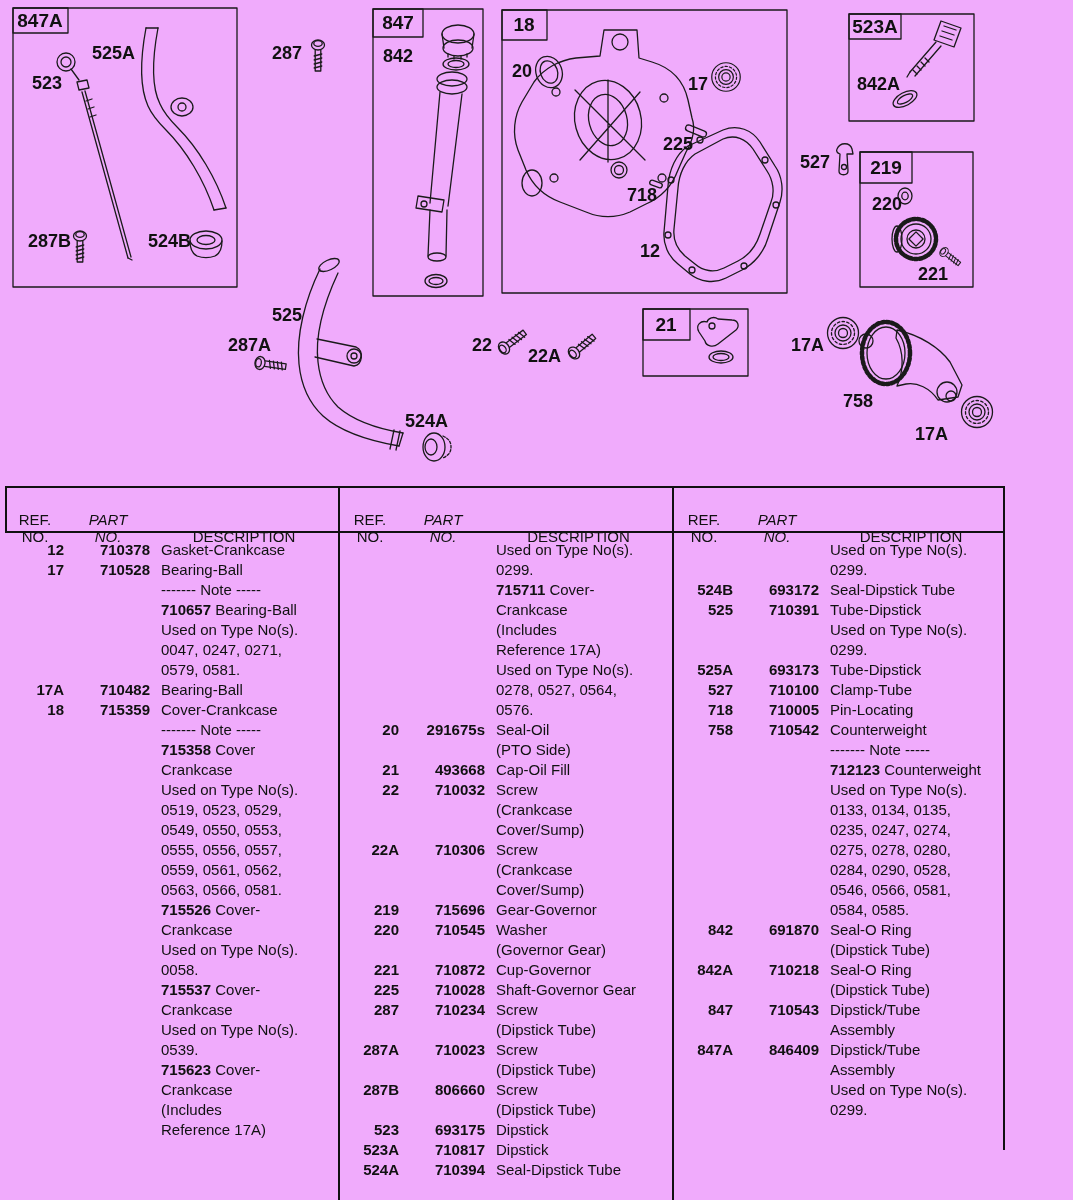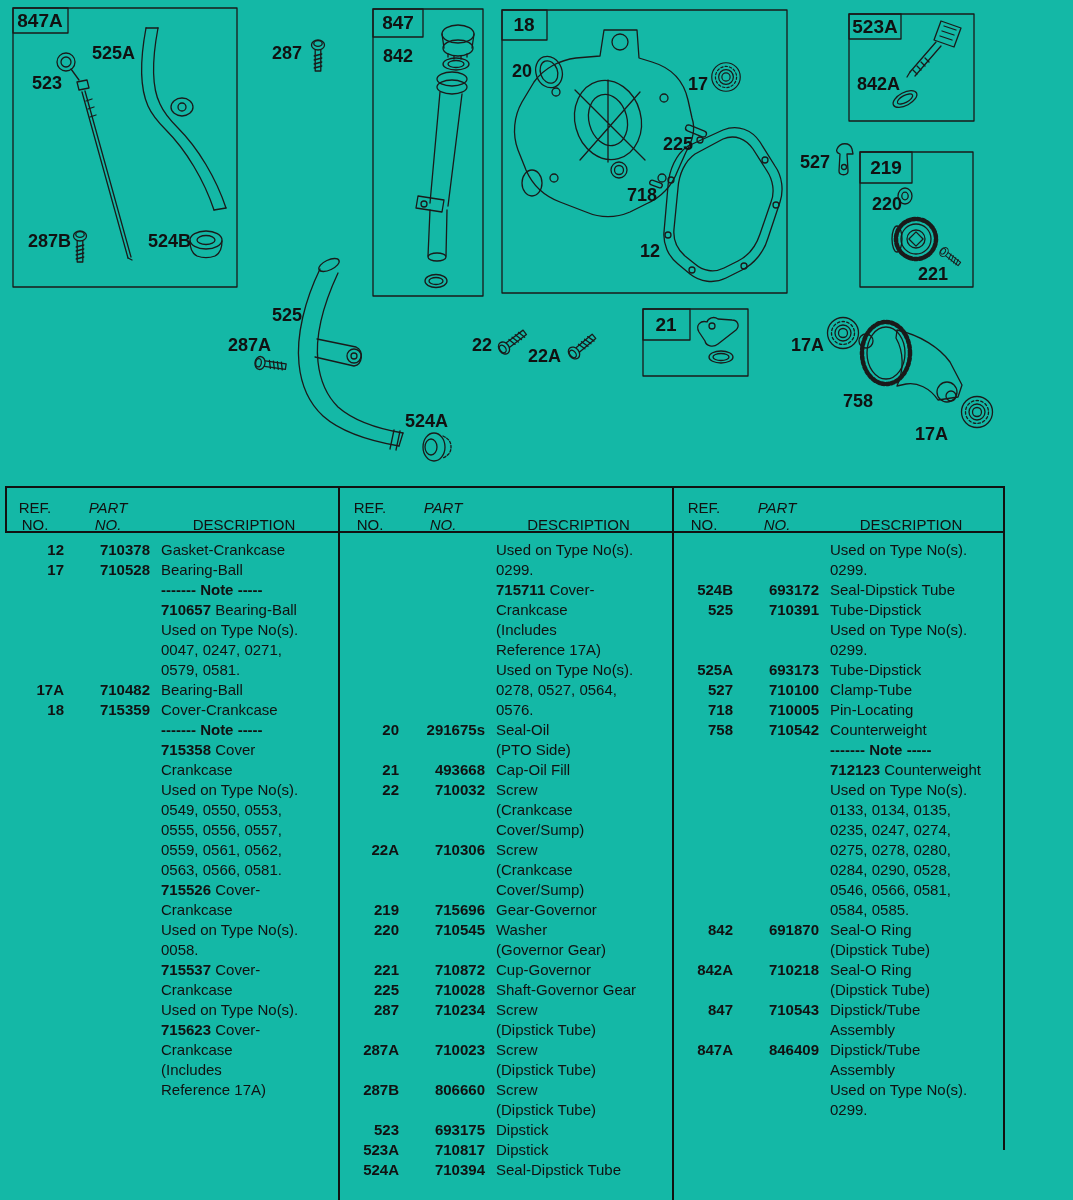--- a/index.html
+++ b/index.html
@@ -1,47 +1,47 @@
 <!DOCTYPE html>
 <html><head>
 <meta charset="utf-8">
 <style>
   html,body{margin:0;padding:0;background:#fff;}
-  .page{position:relative;width:1073px;height:1200px;background:#14b8a6;overflow:hidden;
+  .page{position:relative;width:1073px;height:1200px;background:#f0abfc;overflow:hidden;
         font-family:"Liberation Sans",sans-serif;color:#111;}
   svg text{font-family:"Liberation Sans",sans-serif;fill:#111;}
   .callout{font-size:18px;font-weight:700;}
   .boxlabel{font-size:19px;font-weight:700;text-anchor:middle;}
   .ln{stroke:#1a1a1a;stroke-width:1.3;fill:none;stroke-linecap:round;stroke-linejoin:round;}
 
   .parts-table{position:absolute;top:486px;left:0;width:1073px;height:714px;font-size:15px;}
   .bline{position:absolute;background:#111;}
   .tl-top{left:5px;top:0;width:1000px;height:2px;}
   .tl-head{left:5px;top:45px;width:1000px;height:2px;}
   .tl-leftstub{left:5px;top:0;width:2px;height:47px;}
   .tl-v1{left:338px;top:0;width:2px;height:714px;}
   .tl-v2{left:672px;top:0;width:2px;height:714px;}
   .tl-right{left:1003px;top:0;width:2px;height:664px;}
 
   .tcol{position:absolute;top:0;height:714px;}
   .tcol0{left:6px;width:330px;}
   .tcol1{left:341px;width:329px;}
   .tcol2{left:675px;width:326px;}
-  .thead{position:absolute;top:13px;left:0;right:0;display:flex;line-height:17px;font-size:15px;}
+  .thead{position:absolute;top:25px;left:0;right:0;display:flex;line-height:17px;font-size:15px;}
   .th{text-align:center;}
   .th-ref{width:58px;}
   .th-part{width:88px;font-style:italic;}
   .th-desc{flex:1;padding-top:17px;}
   .tbody{position:absolute;top:54px;left:0;right:0;}
   .trow{display:flex;height:20px;line-height:20px;white-space:nowrap;}
   .c-ref{width:58px;text-align:right;font-weight:700;}
   .c-part{width:86px;text-align:right;font-weight:700;}
   .c-desc{flex:1;padding-left:11px;}
   .c-desc b{font-weight:700;}
-  .note{font-weight:700;}
+  .note{font-weight:400;}
 </style>
 </head>
 <body>
 
 <div class="page">
 
   
   <svg width="1073" height="486" viewBox="0 0 1073 486">
     <defs>
       <g id="screw" class="ln">
@@ -359,20 +359,25 @@
             <span class="c-desc">Crankcase</span>
           </div>
           <div class="trow">
             <span class="c-ref"></span>
             <span class="c-part"></span>
             <span class="c-desc">Used on Type No(s).</span>
           </div>
           <div class="trow">
             <span class="c-ref"></span>
             <span class="c-part"></span>
+            <span class="c-desc">0519, 0523, 0529,</span>
+          </div>
+          <div class="trow">
+            <span class="c-ref"></span>
+            <span class="c-part"></span>
             <span class="c-desc">0549, 0550, 0553,</span>
           </div>
           <div class="trow">
             <span class="c-ref"></span>
             <span class="c-part"></span>
             <span class="c-desc">0555, 0556, 0557,</span>
           </div>
           <div class="trow">
             <span class="c-ref"></span>
             <span class="c-part"></span>
@@ -410,20 +415,25 @@
           </div>
           <div class="trow">
             <span class="c-ref"></span>
             <span class="c-part"></span>
             <span class="c-desc">Crankcase</span>
           </div>
           <div class="trow">
             <span class="c-ref"></span>
             <span class="c-part"></span>
             <span class="c-desc">Used on Type No(s).</span>
+          </div>
+          <div class="trow">
+            <span class="c-ref"></span>
+            <span class="c-part"></span>
+            <span class="c-desc">0539.</span>
           </div>
           <div class="trow">
             <span class="c-ref"></span>
             <span class="c-part"></span>
             <span class="c-desc"><b>715623</b> Cover-</span>
           </div>
           <div class="trow">
             <span class="c-ref"></span>
             <span class="c-part"></span>
             <span class="c-desc">Crankcase</span>

